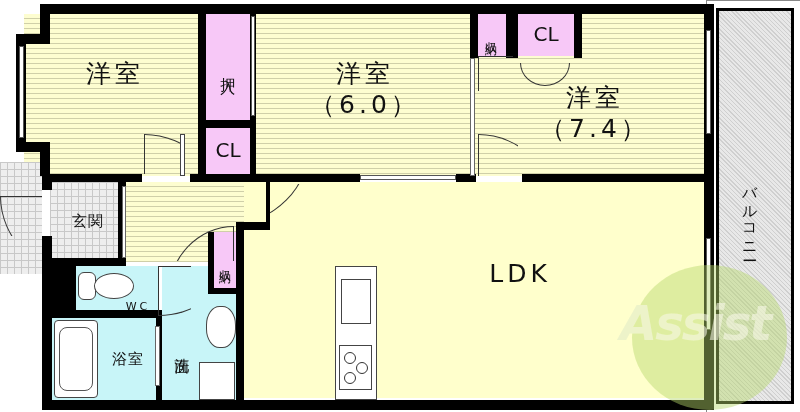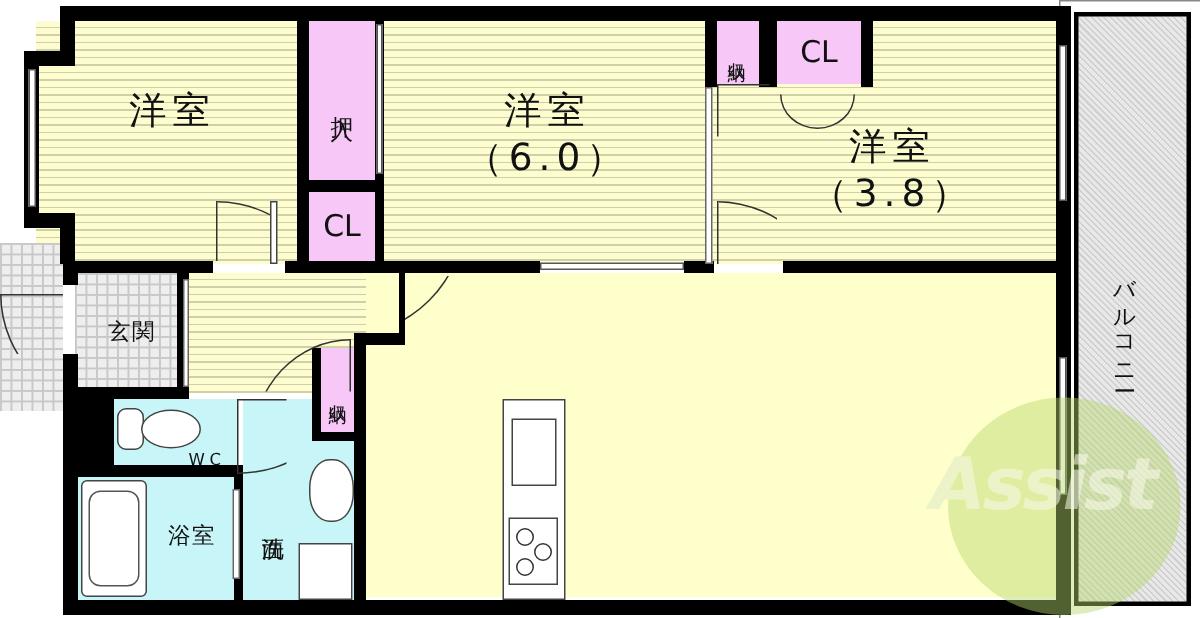--- a/index.html
+++ b/index.html
@@ -151,27 +151,28 @@
 
   <div class="abs lbl big" style="left:40px;top:58px;width:150px;">
     <div>洋室</div>
   </div>
   <div class="abs lbl big" style="left:300px;top:58px;width:130px;">
     <div>洋室</div>
     <div>（6.0）</div>
   </div>
   <div class="abs lbl big" style="left:525px;top:82px;width:140px;">
     <div>洋室</div>
-    <div>（3.8）</div>
+    <div>（7.4）</div>
   </div>
   <div class="abs lbl big" style="left:440px;top:258px;width:160px;">
+    <div>LDK</div>
   </div>
 
   <div class="abs lbl sm" style="left:58px;top:212px;width:60px;letter-spacing:1px;">玄関</div>
-  <div class="abs lbl sm" style="left:98px;top:350px;width:60px;letter-spacing:1px;font-family:Liberation Mono, monospace;">浴室</div>
+  <div class="abs lbl sm" style="left:98px;top:350px;width:60px;letter-spacing:1px;">浴室</div>
   <div class="abs lbl sm vert" style="left:172px;top:318px;height:60px;">洗面</div>
   <div class="abs lbl" style="left:118px;top:300px;width:40px;font-size:11px;letter-spacing:3px;">WC</div>
   <div class="abs lbl sm vert" style="left:740px;top:160px;height:110px;">バルコニー</div>
 
   <div class="abs lbl sm vert" style="left:218px;top:42px;height:50px;">押入</div>
   <div class="abs lbl mid" style="left:204px;top:138px;width:48px;letter-spacing:0;">CL</div>
   <div class="abs lbl xs vert" style="left:483px;top:16px;height:36px;">収納</div>
   <div class="abs lbl mid" style="left:518px;top:22px;width:56px;letter-spacing:0;">CL</div>
   <div class="abs lbl xs vert" style="left:217px;top:244px;height:36px;">収納</div>
 

